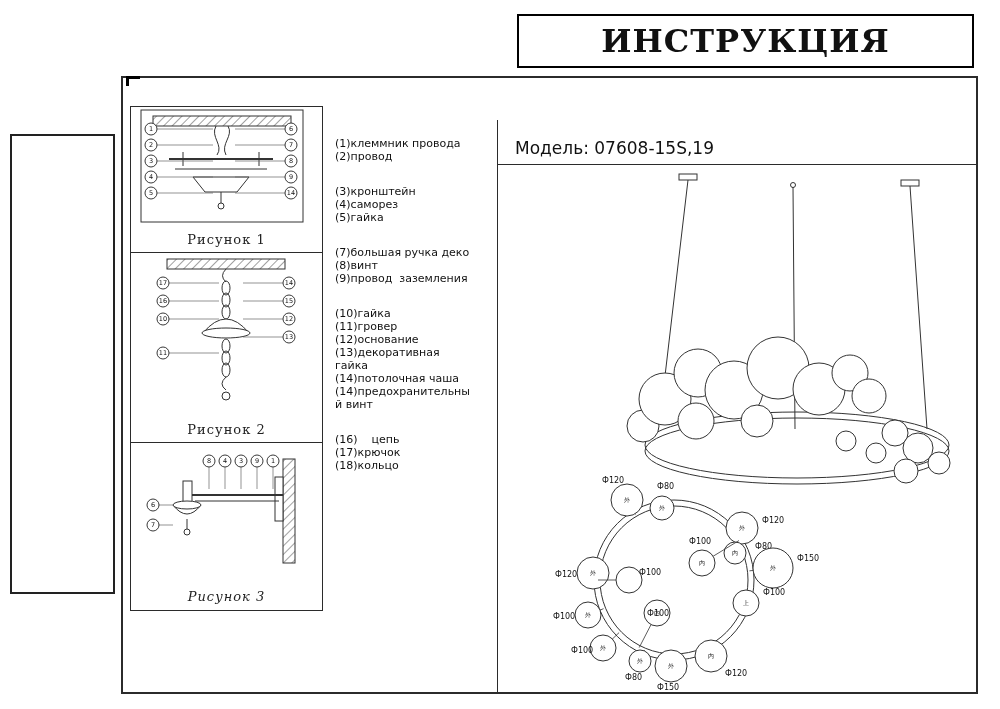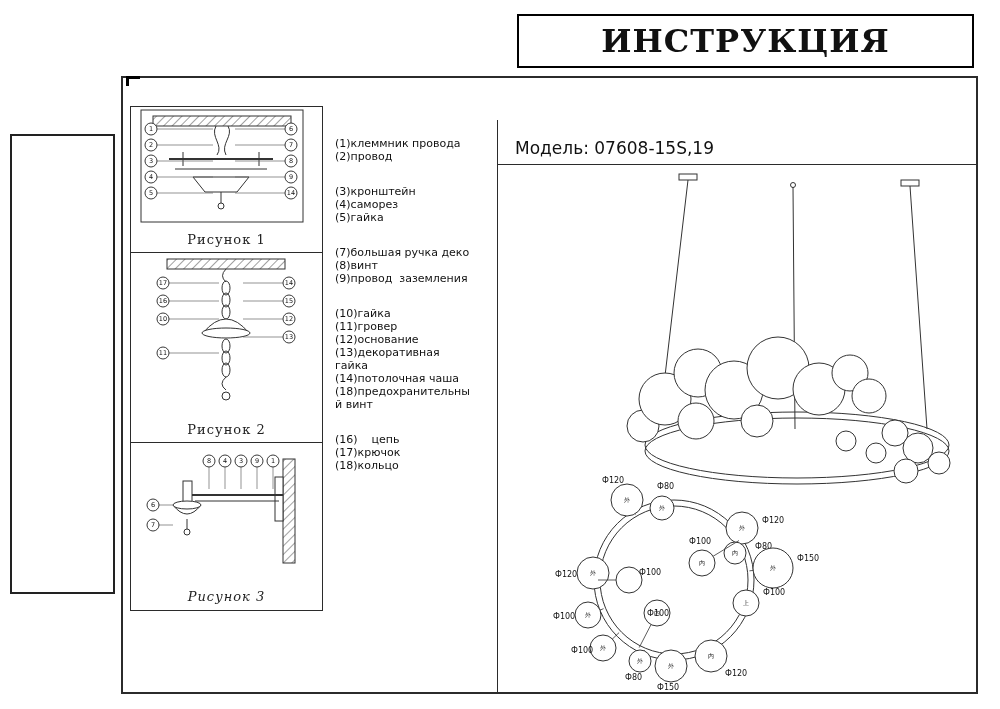--- a/index.html
+++ b/index.html
@@ -207,21 +207,21 @@
               <circle cx="22" cy="82" r="6" class="co"></circle>
               <text x="22" y="84.4" class="cot">7</text>
             </g>
         </svg>
         <div class="fig-caption">Рисунок 3</div>
       </div>
 
     </div>
 
     <div class="abs" id="parts-list"><div class="part">(1)клеммник провода</div><div class="part">(2)провод</div><div class="part gap">(3)кронштейн</div><div class="part">(4)саморез</div><div class="part">(5)гайка</div><div class="part gap">(7)большая ручка деко</div><div class="part">(8)винт</div><div class="part">(9)провод  заземления</div><div class="part gap">(10)гайка</div><div class="part">(11)гровер</div><div class="part">(12)основание</div><div class="part">(13)декоративная
-гайка</div><div class="part">(14)потолочная чаша</div><div class="part">(18)предохранительны
+гайка</div><div class="part">(14)потолочная чаша</div><div class="part">(14)предохранительны
 й винт</div><div class="part gap">(16)    цепь</div><div class="part">(17)крючок</div><div class="part">(18)кольцо</div></div>
 
     <div class="abs" id="divider-v"></div>
     <div class="abs" id="model-label">Модель: 07608-15S,19</div>
     <div class="abs" id="model-underline"></div>
 
     <svg class="abs" id="right-svg" width="480" height="525" viewBox="0 0 480 525">
 
       <g>
 

